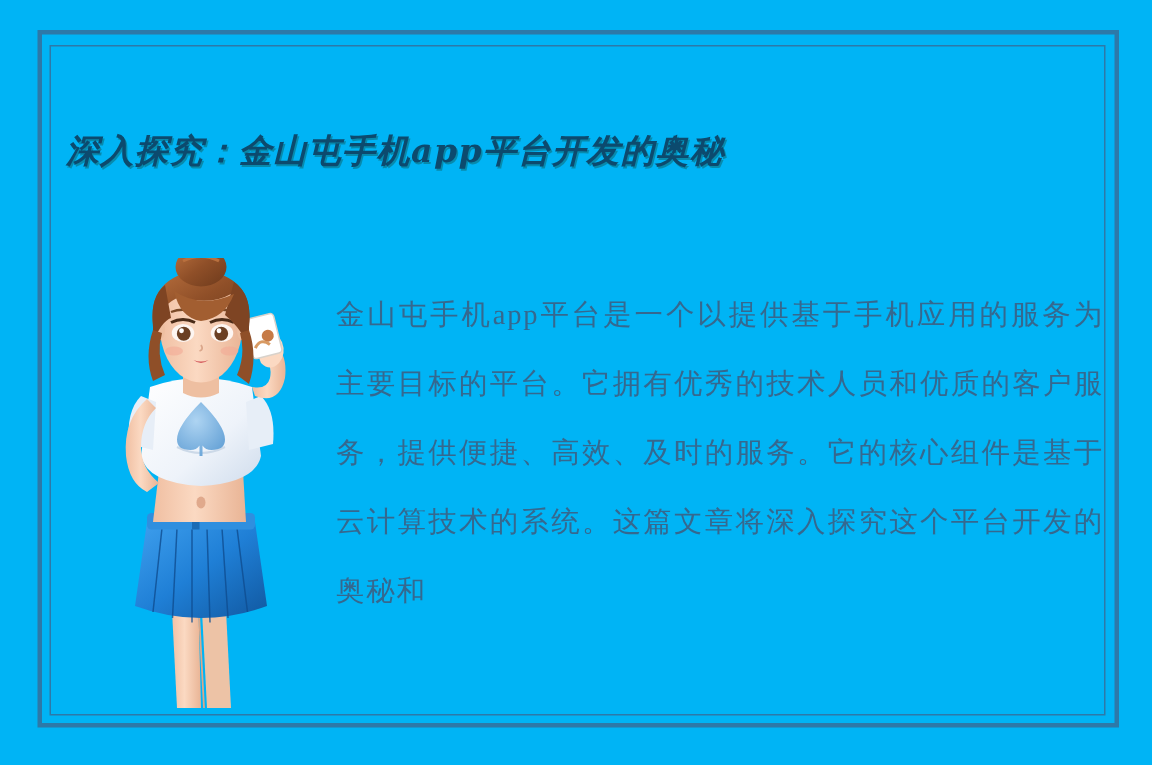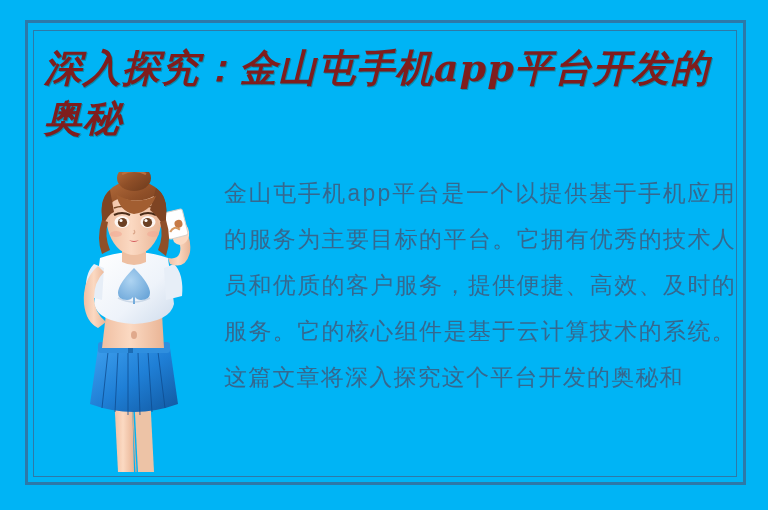--- a/index.html
+++ b/index.html
@@ -41,43 +41,43 @@
     height: 447px;
     border: 1px solid #2d79a8;
     box-sizing: border-box;
     pointer-events: none;
   }
 
   
   .poster-title {
     position: absolute;
     left: 44px;
-    top: 43px;
+    top: 76px;
     width: 690px;
     margin: 0;
     font-family: "DejaVu Serif", "Liberation Serif", serif;
     font-weight: 700;
     font-style: italic;
-    font-size: 38px;
+    font-size: 22px;
     line-height: 50px;
     letter-spacing: 1px;
-    color: #7f1d1d;
+    color: #0c4a6e;
     text-shadow: 1px 1px 0 rgba(20,60,40,0.35);
     white-space: normal;
   }
 
   
   .poster-body {
     position: absolute;
     left: 224px;
-    top: 172px;
+    top: 188px;
     width: 512px;
     margin: 0;
-    font-family: Liberation Mono, monospace;
-    font-size: 23px;
+    font-family: Liberation Serif, serif;
+    font-size: 19px;
     line-height: 46px;
     letter-spacing: 1.2px;
     color: #35688f;
     text-align: justify;
     text-justify: inter-character;
     overflow: hidden;
     max-height: 280px;
   }
 
   

